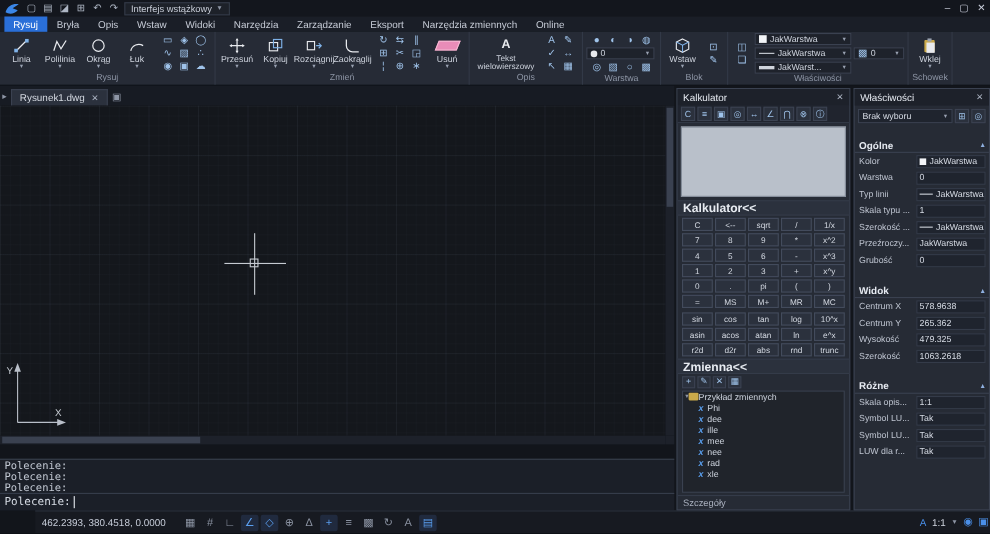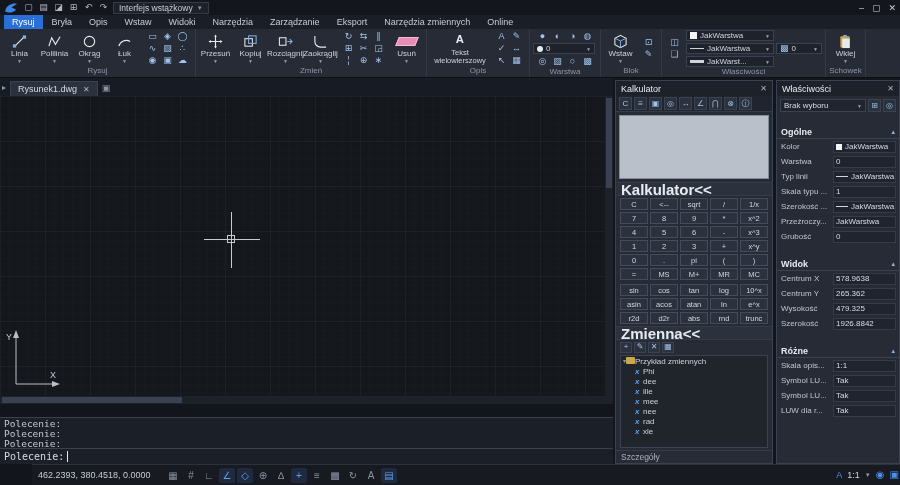--- a/index.html
+++ b/index.html
@@ -131,21 +131,21 @@
     padding:0 5px; font-size:9px; color:#e6eaf1; flex:0 0 auto; }
   .phead .x { margin-left:auto; color:#aab2c0; font-size:8px; }
 
   
   .calc-panel { left:615px; width:158px; }
   .calc-toolbar { height:16px; display:flex; align-items:center; gap:2px; padding:0 3px;
     background:#20242e; border-bottom:1px solid #343b49; flex:0 0 auto; }
   .calc-toolbar .icon-cell { width:13px; height:13px; background:#2b313d;
     border:1px solid #3b4251; font-size:8px; }
   .calc-display { margin:3px; height:64px; background:#b9c0ca; border:1px solid #828b98; flex:0 0 auto; }
-  .calc-sec { height:14px; font-size:15px; font-weight:bold; color:#e8ecf2;
+  .calc-sec { height:14px; font-size:11px; font-weight:bold; color:#e8ecf2;
     padding:0 5px; line-height:14px; background:#2b313d;
     border-top:1px solid #343b49; border-bottom:1px solid #343b49; flex:0 0 auto; }
   .calc-grid { display:grid; grid-template-columns:repeat(5,1fr); gap:2px; padding:2px 4px; flex:0 0 auto; }
   .calc-btn { height:12px; background:#2b313d; border:1px solid #434b5c; color:#d2d7e0;
     font-size:7.5px; display:flex; align-items:center; justify-content:center; overflow:hidden; }
   .var-toolbar { height:14px; display:flex; align-items:center; gap:2px; padding:0 4px; flex:0 0 auto; }
   .var-toolbar .icon-cell { width:12px; height:11px; background:#2b313d; border:1px solid #3b4251; font-size:8px; }
   .var-tree { flex:1; margin:1px 4px 2px; background:#20242b; border:1px solid #3a4150;
     padding:1px 2px; overflow:hidden; }
   .tree-row { display:flex; align-items:flex-start; gap:0; height:10px; font-size:8px; color:#ccd2dc; }
@@ -738,21 +738,21 @@
           </div>
           <div class="prow">
             <span class="plabel">Wysokość</span>
             <span class="pval">
               <span>479.325</span>
             </span>
           </div>
           <div class="prow">
             <span class="plabel">Szerokość</span>
             <span class="pval">
-              <span>1926.8842</span>
+              <span>1063.2618</span>
             </span>
           </div>
         </div>
         <div class="psec">
           <div class="psec-head">
             <span>Różne</span>
             <span class="sechev">▴</span>
           </div>
           <div class="prow">
             <span class="plabel">Skala opis...</span>

